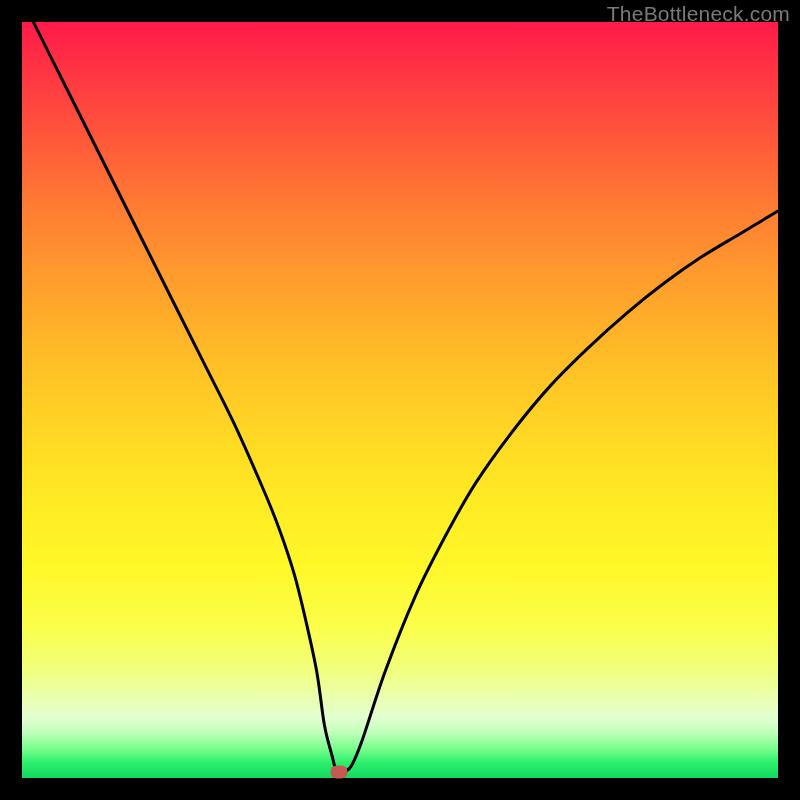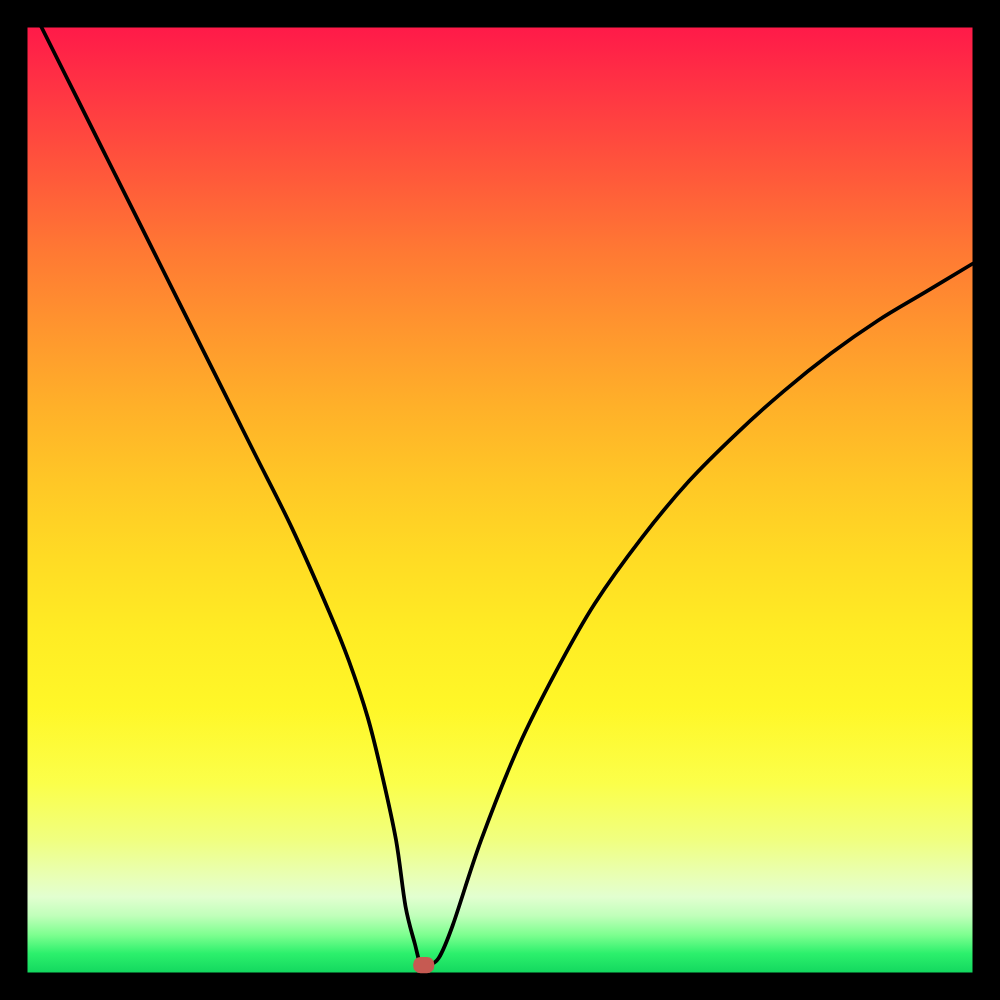--- a/index.html
+++ b/index.html
@@ -68,19 +68,20 @@
     height: 13px;
     border-radius: 6px;
     background: #c65a52;
     transform: translate(-50%, -50%);
   }
 </style>
 </head>
 <body>
 
 <div class="frame">
+  <div class="watermark">TheBottleneck.com</div>
   <div class="plot-area">
     <svg class="curve" viewBox="0 0 756 756" preserveAspectRatio="none">
       <path id="curve-path" fill="none" stroke="#000000" stroke-width="3" stroke-linejoin="round" stroke-linecap="round" d="M 0.00 -22.68 C 5.04 -12.60, 20.16 17.64, 30.24 37.80 C 40.32 57.96, 50.40 78.12, 60.48 98.28 C 70.56 118.44, 80.64 138.60, 90.72 158.76 C 100.80 178.92, 110.88 199.08, 120.96 219.24 C 131.04 239.40, 141.12 259.56, 151.20 279.72 C 161.28 299.88, 171.36 320.04, 181.44 340.20 C 191.52 360.36, 201.60 379.26, 211.68 400.68 C 221.76 422.10, 234.36 451.08, 241.92 468.72 C 249.48 486.36, 252.00 492.66, 257.04 506.52 C 262.08 520.38, 267.75 536.76, 272.16 551.88 C 276.57 567.00, 279.72 580.86, 283.50 597.24 C 287.28 613.62, 291.69 632.52, 294.84 650.16 C 297.99 667.80, 299.88 689.22, 302.40 703.08 C 304.92 716.94, 307.94 725.51, 309.96 733.32 C 311.98 741.13, 312.98 747.05, 314.50 749.95 C 316.01 752.85, 316.64 751.59, 319.03 750.71 C 321.43 749.83, 325.33 750.08, 328.86 744.66 C 332.39 739.24, 334.53 733.95, 340.20 718.20 C 345.87 702.45, 354.06 674.10, 362.88 650.16 C 371.70 626.22, 383.04 597.24, 393.12 574.56 C 403.20 551.88, 413.28 532.98, 423.36 514.08 C 433.44 495.18, 442.26 478.80, 453.60 461.16 C 464.94 443.52, 478.80 424.62, 491.40 408.24 C 504.00 391.86, 516.60 376.74, 529.20 362.88 C 541.80 349.02, 554.40 337.05, 567.00 325.08 C 579.60 313.11, 592.20 301.77, 604.80 291.06 C 617.40 280.35, 630.00 270.27, 642.60 260.82 C 655.20 251.37, 667.80 242.55, 680.40 234.36 C 693.00 226.17, 705.60 219.24, 718.20 211.68 C 730.80 204.12, 749.70 192.78, 756.00 189.00"></path>
     </svg>
     <div class="marker" id="marker" style="left: 316.764px; top: 749.952px; background: rgb(198, 90, 82);"></div>
   </div>
 </div>
 
 </body></html>

